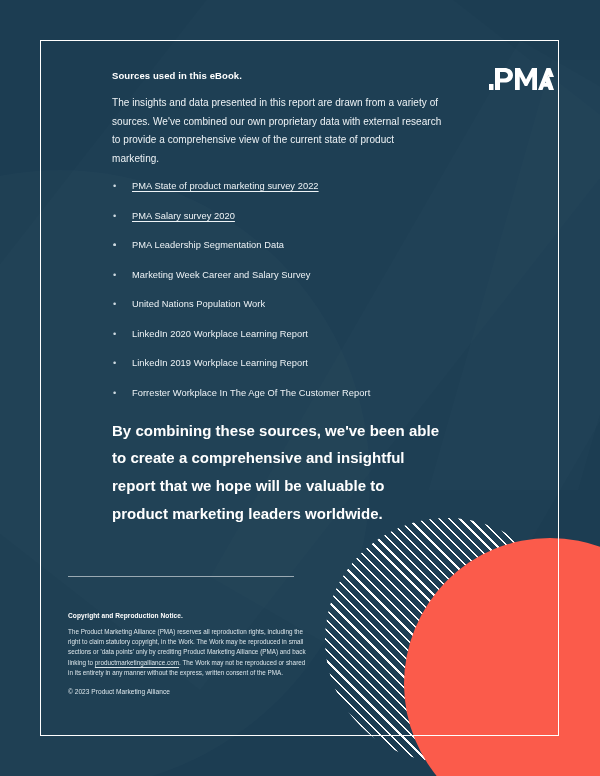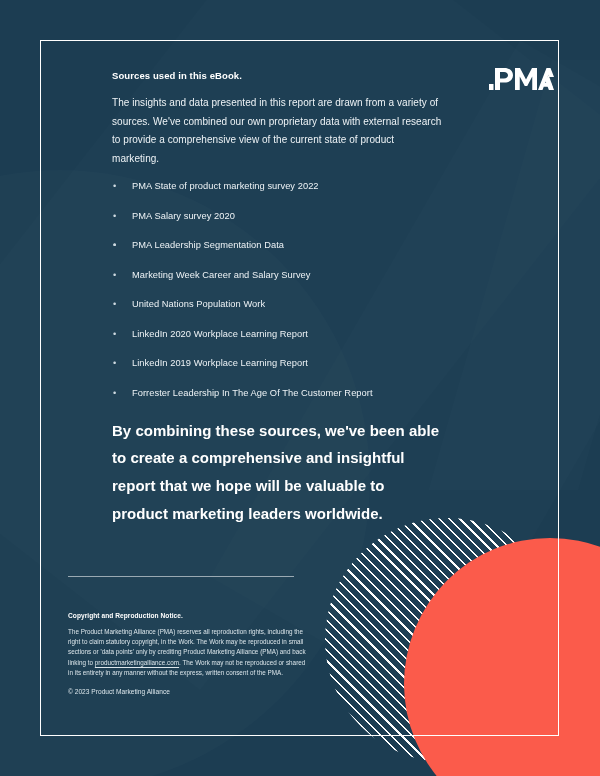--- a/index.html
+++ b/index.html
@@ -154,20 +154,21 @@
   }
   .source-item .bullet {
     position: absolute;
     left: 1px;
     top: 0px;
     color: #cfdae1;
     font-size: 9.3px;
     line-height: 1.3;
   }
   .source-item.is-link .label {
+    text-decoration: underline;
     text-underline-offset: 2px;
   }
   .closing {
     font-size: 15px;
     font-weight: bold;
     line-height: 1.85;
     margin: 3px 0 0 0;
     color: #ffffff;
     letter-spacing: 0.02px;
     max-width: 332px;
@@ -254,21 +255,21 @@
     <p class="intro">The insights and data presented in this report are drawn from a variety of sources. We've combined our own proprietary data with external research to provide a comprehensive view of the current state of product marketing.</p>
     <ul class="source-list">
         <li class="source-item is-link"><span class="bullet">•</span><span class="label">PMA State of product marketing survey 2022</span></li>
         <li class="source-item is-link"><span class="bullet">•</span><span class="label">PMA Salary survey 2020</span></li>
         <li class="source-item is-link"><span class="bullet">•</span></li>
         <li class="source-item"><span class="bullet">•</span><span class="label">PMA Leadership Segmentation Data</span></li>
         <li class="source-item"><span class="bullet">•</span><span class="label">Marketing Week Career and Salary Survey</span></li>
         <li class="source-item"><span class="bullet">•</span><span class="label">United Nations Population Work</span></li>
         <li class="source-item"><span class="bullet">•</span><span class="label">LinkedIn 2020 Workplace Learning Report</span></li>
         <li class="source-item"><span class="bullet">•</span><span class="label">LinkedIn 2019 Workplace Learning Report</span></li>
-        <li class="source-item"><span class="bullet">•</span><span class="label">Forrester Leadership In The Age Of The Customer Report</span></li>
+        <li class="source-item"><span class="bullet">•</span><span class="label">Forrester Workplace In The Age Of The Customer Report</span></li>
       </ul>
     <p class="closing">By combining these sources, we've been able to create a comprehensive and insightful report that we hope will be valuable to product marketing leaders worldwide.</p>
   </div>
 
   <div class="divider"></div>
 
   <div class="footer">
     <p class="footer-heading">Copyright and Reproduction Notice.</p>
     <p class="footer-body">
       <span>The Product Marketing Alliance (PMA) reserves all reproduction rights, including the right to claim statutory copyright, in the Work. The Work may be reproduced in small sections or 'data points' only by crediting Product Marketing Alliance (PMA) and back linking to </span><a class="site-link" href="#">productmarketingalliance.com</a><span>. The Work may not be reproduced or shared in its entirety in any manner without the express, written consent of the PMA.</span>

